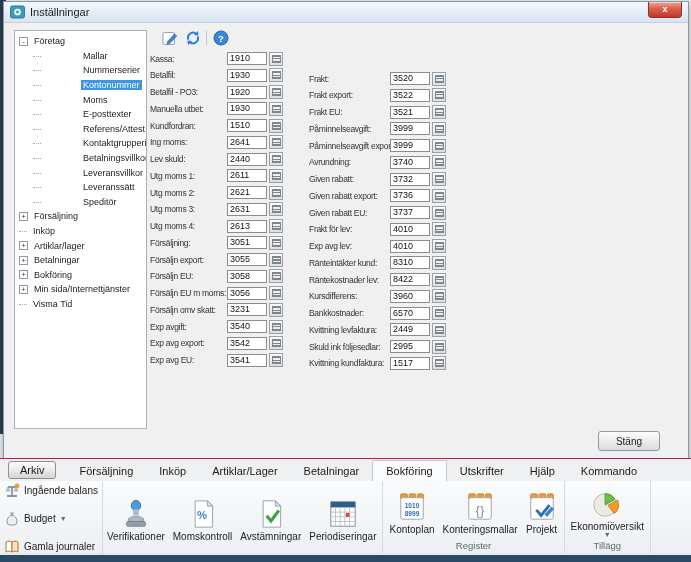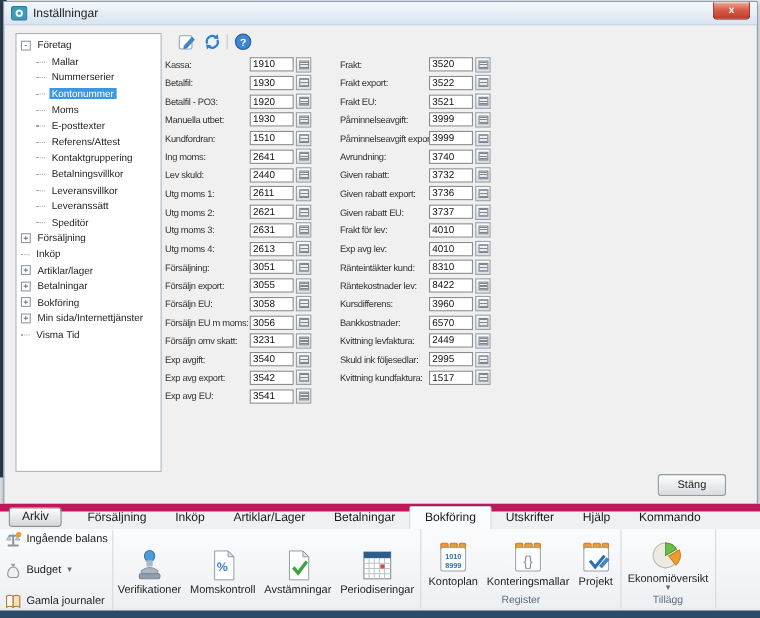--- a/index.html
+++ b/index.html
@@ -12,44 +12,44 @@
   .dialog{position:absolute;left:3px;top:1px;width:684px;height:456px;background:#f0f0f0;border:1px solid #8399ad;box-shadow:0 2px 6px rgba(0,0,0,.3);}
   .titlebar{position:absolute;left:0;top:0;right:0;height:21px;background:linear-gradient(#f4f8fc,#d8e4f2);border-bottom:1px solid #c2d1e2;display:flex;align-items:center;padding:0 6px;box-sizing:border-box;}
   .titlebar .app-ico{width:15px;height:14px;margin-right:5px;display:inline-block;}
   .titlebar .title{font-size:11px;color:#1d1d1d;}
   .close-btn{position:absolute;right:6px;top:0;width:32px;height:15px;background:linear-gradient(#f2b0a0,#d55)
   ;background:linear-gradient(#eda globals) ;background:linear-gradient(#f0a696 0%,#d8604a 45%,#c0392b 100%);border:1px solid #8e3226;border-top:none;border-radius:0 0 4px 4px;color:#fff;font-size:9px;font-weight:bold;text-align:center;line-height:14px;box-shadow:inset 0 1px 0 rgba(255,255,255,.5);}
   .client{position:absolute;left:0;top:21px;right:0;bottom:0;}
   
   .tree-panel{position:absolute;left:10px;top:7px;width:133px;height:399px;background:#fff;border:1px solid #aab2ba;overflow:hidden;font-size:9px;color:#1c1c1c;padding-top:3px;box-sizing:border-box;}
   .trow{display:flex;align-items:center;height:14.6px;padding-left:4px;white-space:nowrap;}
-  .trow.child{margin-left:14px;}
+  .trow.child{margin-left:14px;gap:36px;}
   .exp{flex:0 0 auto;width:9px;height:9px;border:1px solid #8f9aa4;background:#fff;font-size:8px;line-height:7px;text-align:center;color:#444;margin-right:4px;box-sizing:border-box;}
   .dash{flex:0 0 auto;width:8px;height:1px;border-bottom:1px dotted #a8a8a8;margin-right:4px;}
   .tlabel{padding:0 2px;}
   .trow.sel .tlabel{background:#3e95e0;color:#fff;}
   
   .ptoolbar{position:absolute;left:158px;top:6px;height:18px;display:flex;align-items:center;gap:5px;}
   .tico{width:17px;height:16px;display:flex;align-items:center;justify-content:center;}
   .tsep{width:1px;height:14px;background:#c2c6ca;}
   
   .form-col{position:absolute;top:29px;}
   #col-left{left:146px;}
-  #col-right{left:305px;}
+  #col-right{left:305px;margin-top:20px;}
   .frow{display:flex;align-items:center;height:13px;margin-bottom:3.75px;}
   .flabel{font-size:8.5px;letter-spacing:-0.3px;color:#333;white-space:nowrap;overflow:hidden;}
   #col-left .flabel{width:77px;}
   #col-right .flabel{width:81px;}
   .fbox{width:34px;height:11px;border:1px solid #8c8c8c;background:#fff;font-size:9px;color:#111;padding:0 2px;line-height:11px;}
   .fbrowse{width:14px;height:14px;margin-left:2px;border:1px solid #98a0a8;background:linear-gradient(#fbfbfb,#dcdfe2);display:flex;align-items:center;justify-content:center;box-sizing:border-box;}
   .grid-ico{width:7px;height:6px;border:1px solid #7d858d;background:repeating-linear-gradient(to bottom,#7d858d 0 1px,transparent 1px 2.5px);}
   
   .stang{position:absolute;left:594px;top:408px;width:62px;height:20px;background:linear-gradient(#fdfdfd,#d9dbde);border:1px solid #8e9aa5;border-radius:3px;font-size:10px;color:#222;text-align:center;line-height:18px;}
   
-  .tabbar{position:absolute;left:0;top:458px;width:691px;height:23px;background:#eef0f2;border-top:7px solid #be185d;display:flex;align-items:flex-end;padding-left:6px;box-sizing:border-box;font-size:11px;color:#1a1a1a;}
+  .tabbar{position:absolute;left:0;top:458px;width:691px;height:23px;background:#eef0f2;border-top:1px solid #be185d;display:flex;align-items:flex-end;padding-left:6px;box-sizing:border-box;font-size:11px;color:#1a1a1a;}
   .tab{padding:4px 13px 4px;white-space:nowrap;}
   .tab.btn{background:linear-gradient(#fdfdfd,#d4d6d9);border:1px solid #8e8e8e;border-radius:3px;padding:2px 11px;margin:0 10px 2px 2px;}
   .tab.active{background:#fbfcfd;border:1px solid #c6c9cc;border-bottom:none;border-radius:2px 2px 0 0;}
   
   .ribbon{position:absolute;left:0;top:481px;width:691px;height:72px;background:linear-gradient(#fafbfc,#edf0f3);display:flex;box-sizing:border-box;}
   .rgroup{display:flex;flex-direction:column;border-right:1px solid #d6dade;padding:1px 2px 0;}
   .grow{display:flex;flex:1;align-items:center;}
   .glabel{height:13px;font-size:9.5px;color:#5f6a75;text-align:center;}
   .quick{display:flex;flex-direction:column;justify-content:center;gap:11px;padding:0 4px 0 2px;border-right:1px solid #d6dade;height:100%;box-sizing:border-box;}
   .qbtn{display:flex;align-items:center;gap:4px;font-size:10px;color:#222;height:17px;white-space:nowrap;}

